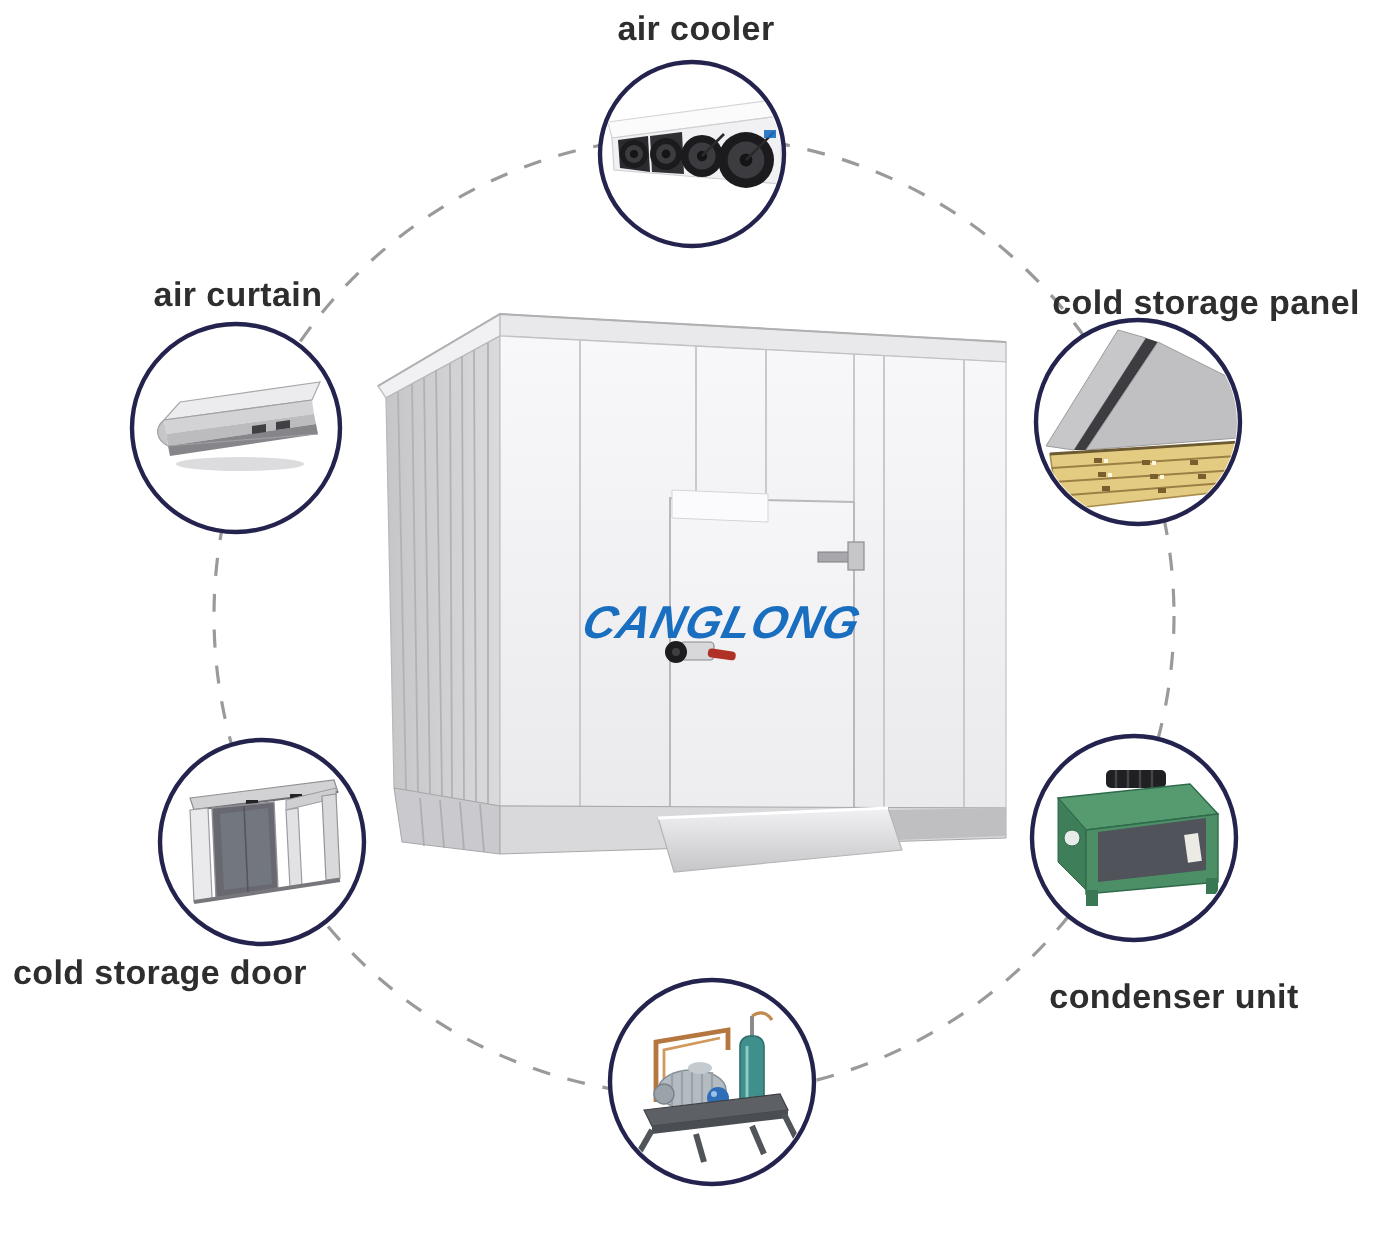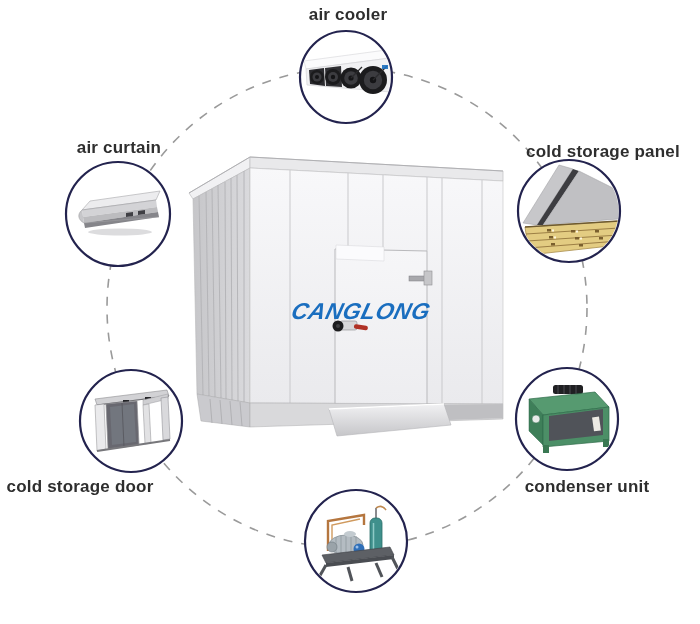--- a/index.html
+++ b/index.html
@@ -278,15 +278,15 @@
         </g>
       </g>
       <circle cx="356" cy="541" r="51" fill="none" stroke="var(--navy,#23234e)" stroke-width="2.2"></circle>
     </g>
   </svg>
 
   <div class="node-label" style="left:348px;top:4px;">air cooler</div>
   <div class="node-label" style="left:119px;top:137px;">air curtain</div>
   <div class="node-label" style="left:603px;top:141px;">cold storage panel</div>
   <div class="node-label" style="left:80px;top:476px;">cold storage door</div>
-  <div class="node-label" style="left:587px;top:476px;">condenser unit</div>
+  <div class="node-label" style="left:587px;top:488px;">condenser unit</div>
 
 </div>
 
 </body></html>

